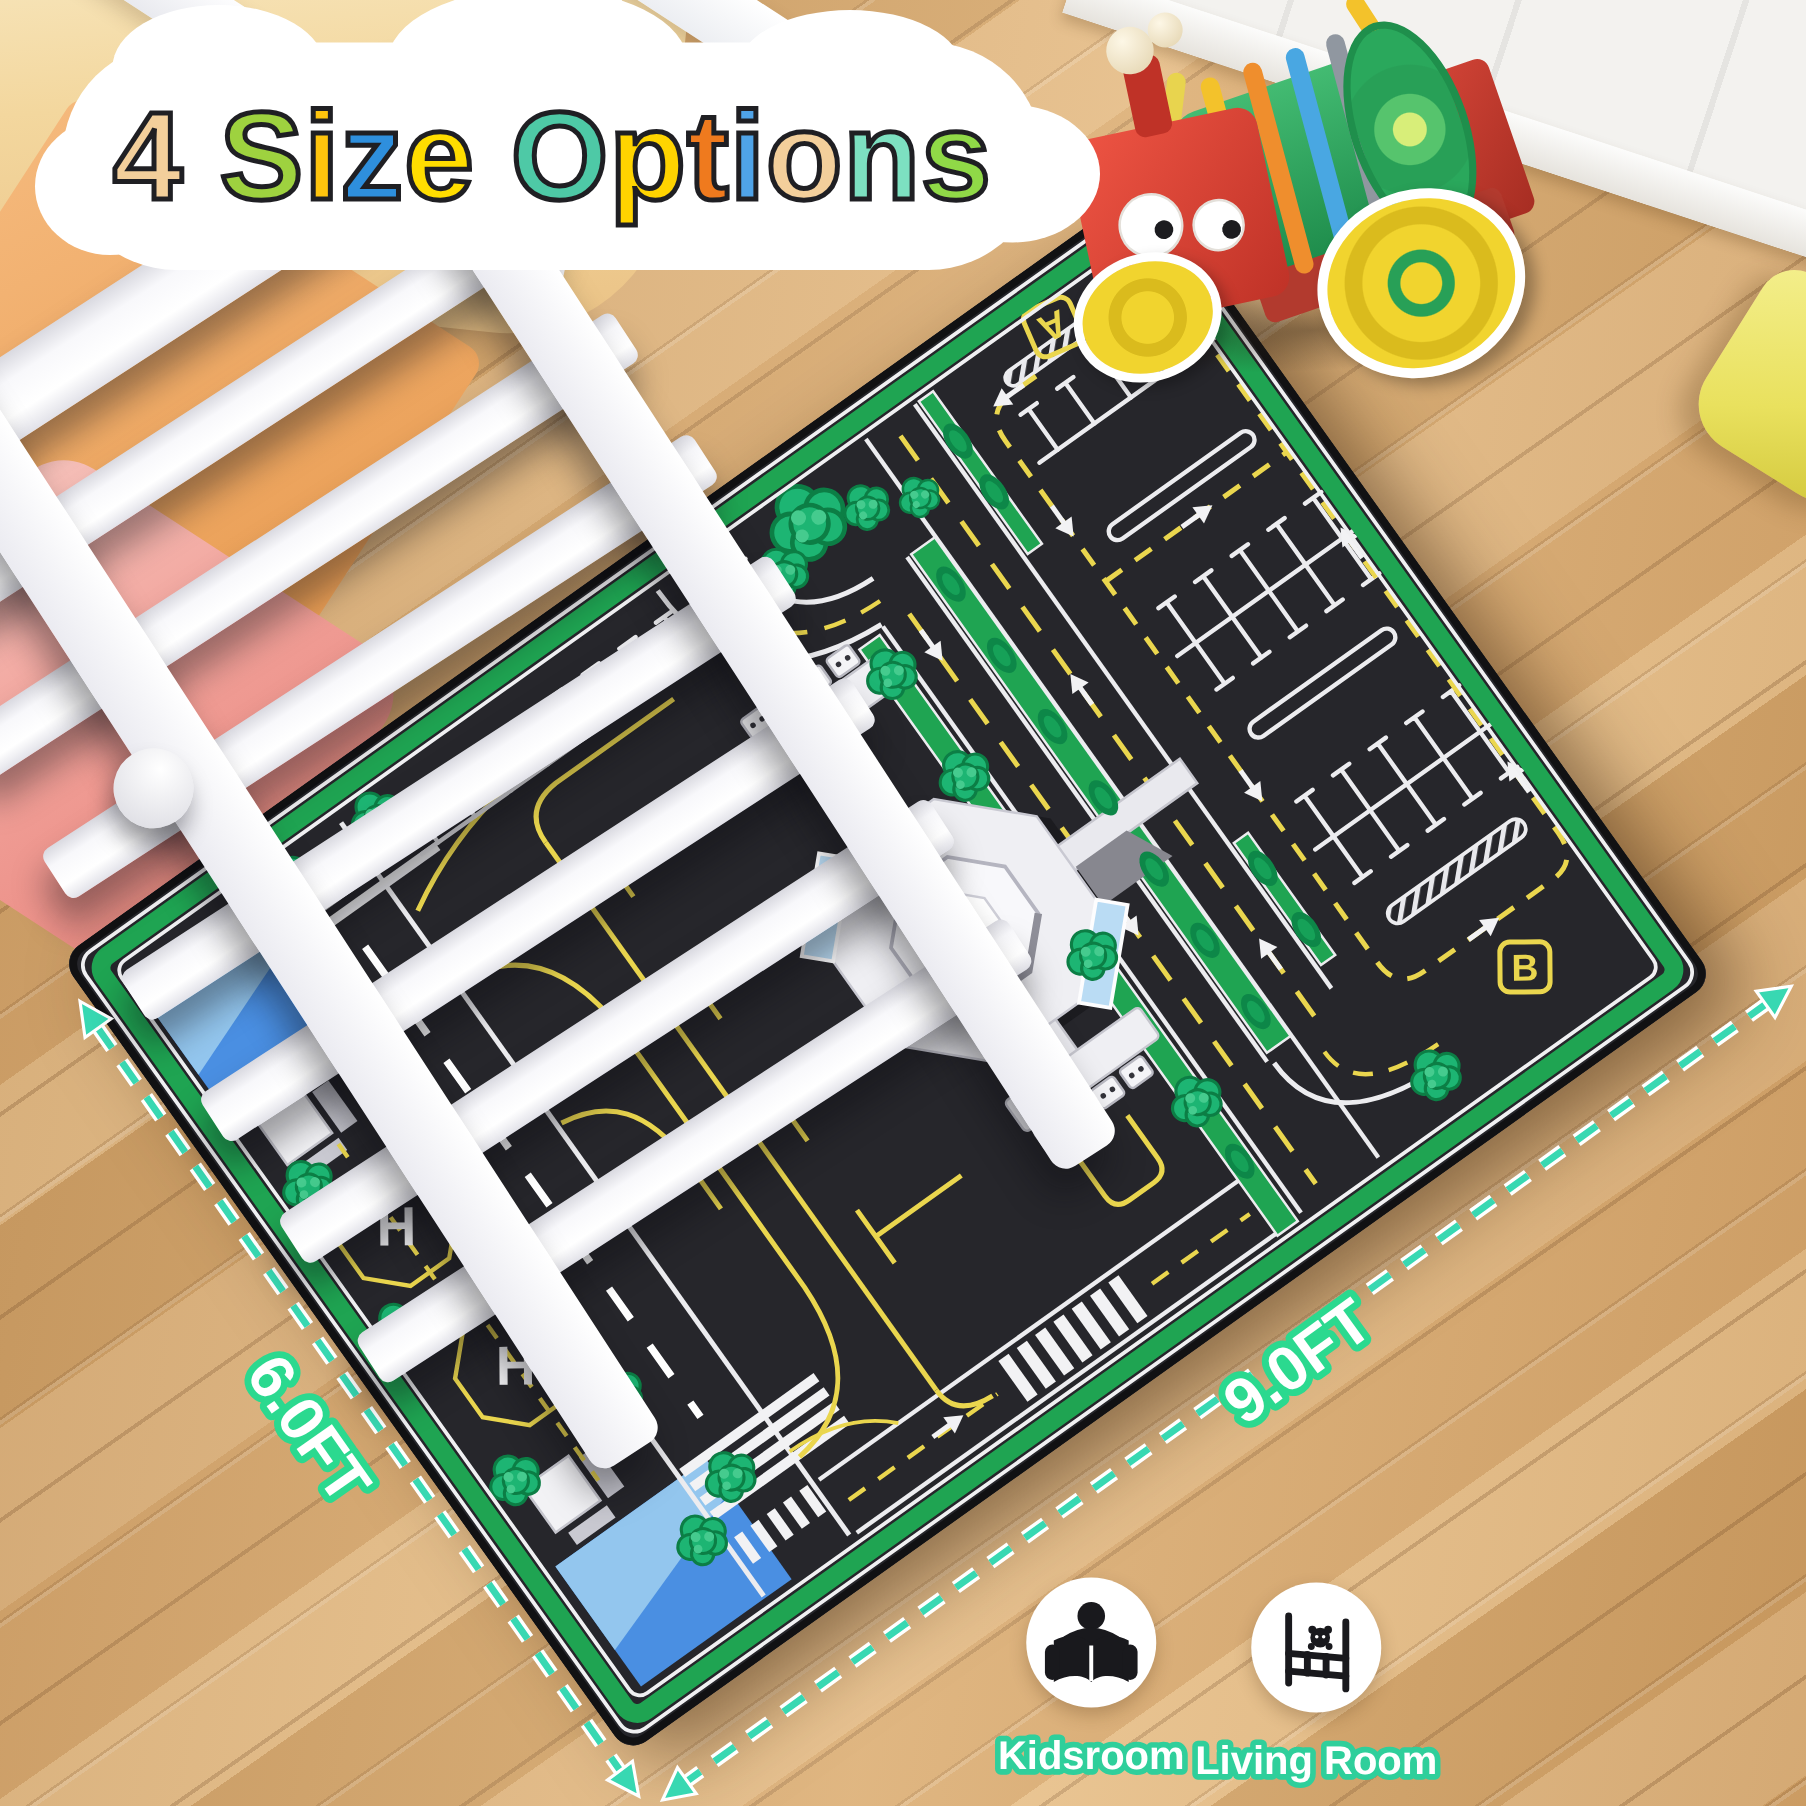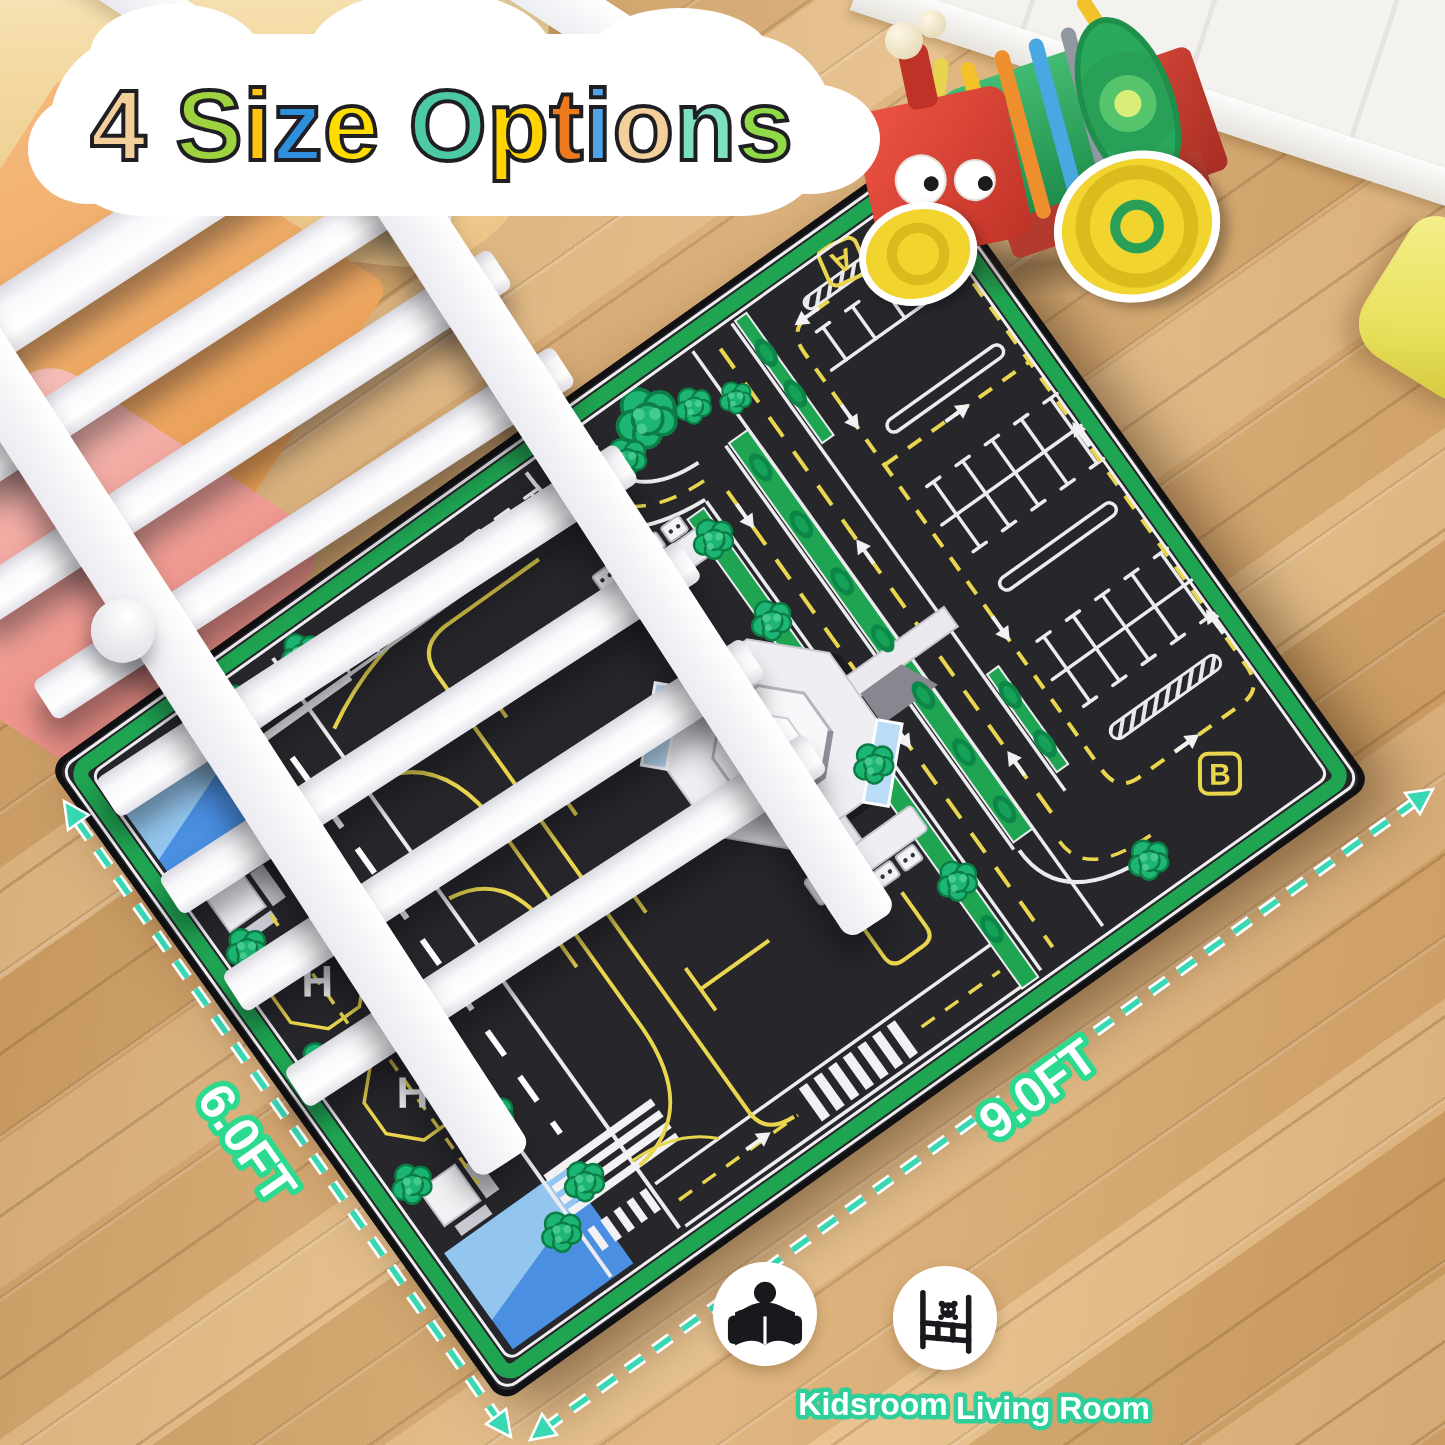--- a/index.html
+++ b/index.html
@@ -101,21 +101,21 @@
   .cloud .bump{position:absolute;background:#fff;border-radius:50%;}
   .cloud1{left:50px;top:34px;width:784px;height:182px;border-radius:100px;}
   .cloud2{left:40px;top:206px;width:598px;height:156px;border-radius:90px;}
   .title1{position:relative;width:100%;height:100%;display:flex;align-items:center;justify-content:center;
     font-size:100px;font-weight:900;letter-spacing:1px;-webkit-text-stroke:4px #1f1f23;white-space:pre;}
   .title1 span{white-space:pre;}
   .title2{position:relative;width:100%;height:100%;display:flex;align-items:center;justify-content:center;
     font-size:92px;font-weight:900;letter-spacing:1px;-webkit-text-stroke:4.5px #17171b;}
 
   
-  .room{position:absolute;width:320px;display:flex;flex-direction:column;gap:12px;z-index:6;}
+  .room{position:absolute;width:320px;display:flex;flex-direction:column;align-items:center;gap:12px;z-index:6;}
   .room .circle{width:104px;height:104px;border-radius:50%;background:#fff;display:flex;align-items:center;justify-content:center;
     box-shadow:0 6px 14px rgba(70,45,15,.25);}
 </style>
 </head>
 <body>
 
 <div class="scene">
 
   <div class="floor"></div>
   <div class="wall"></div>

